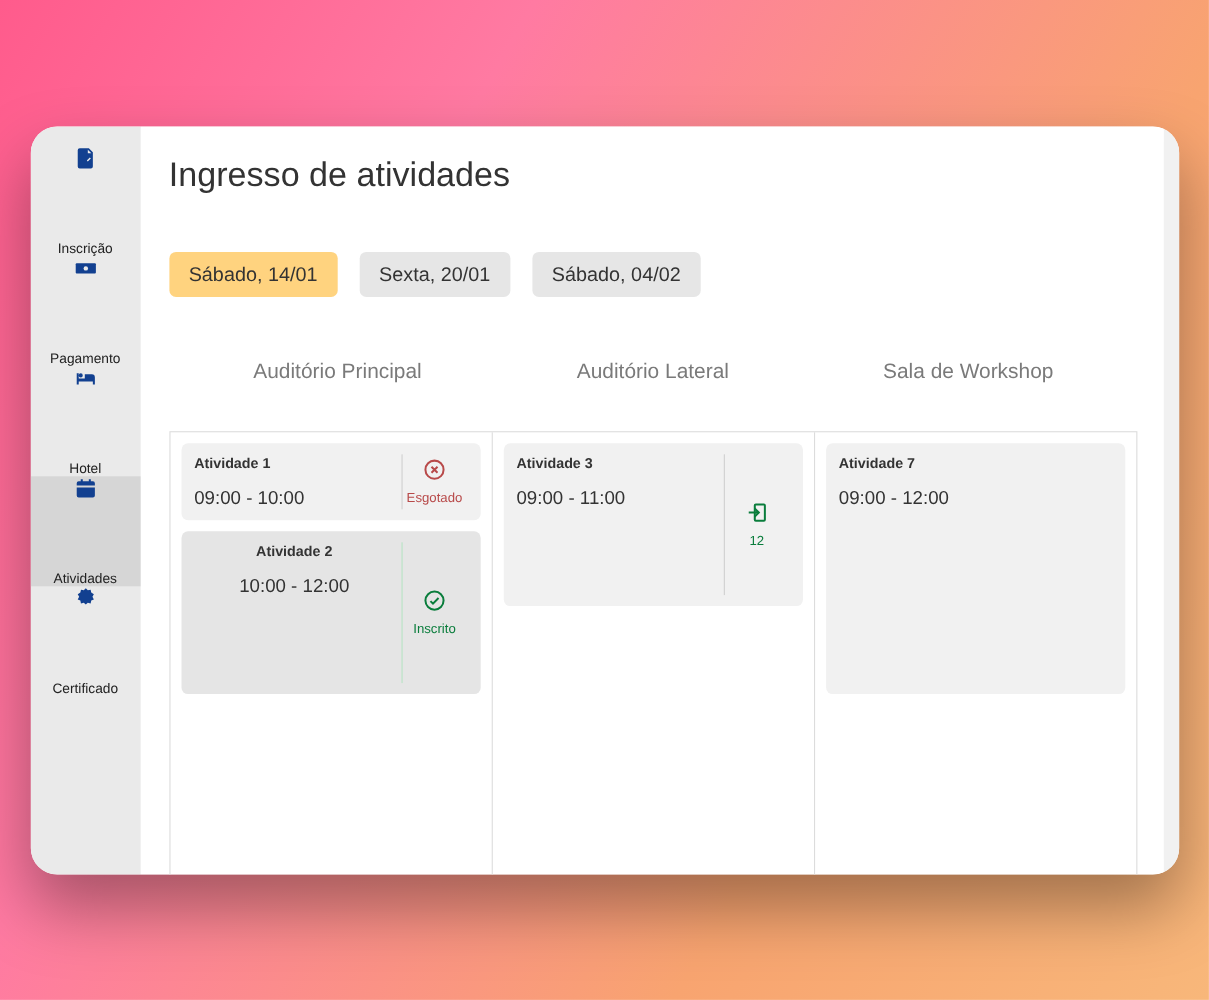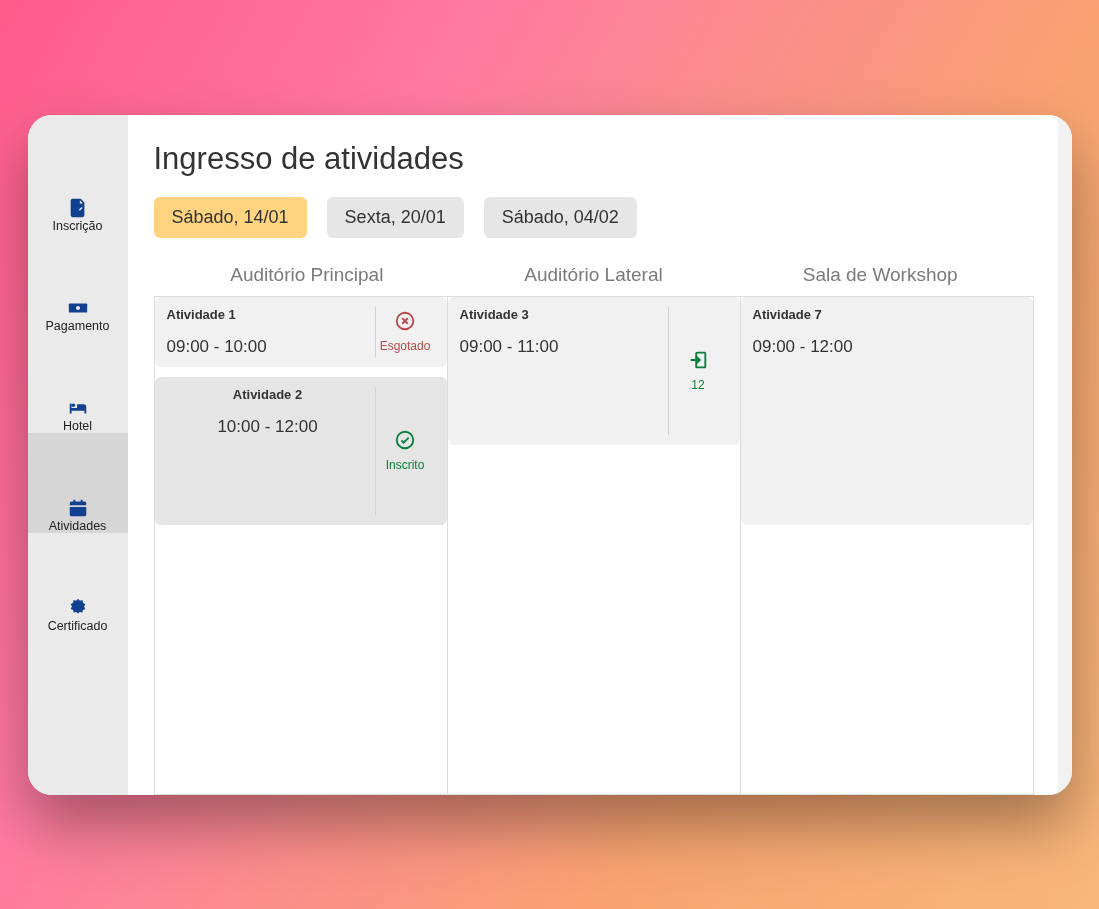--- a/index.html
+++ b/index.html
@@ -38,36 +38,37 @@
     background: #eaeaea;
     display: flex;
     flex-direction: column;
     padding-top: 18px;
   }
   .sidebar-item {
     height: 100px;
     display: flex;
     flex-direction: column;
     align-items: center;
-    justify-content: flex-end;
+    justify-content: space-between;
     gap: 0;
     cursor: pointer;
     font-size: 12.5px;
     color: #222;
   }
   .sidebar-item.active { background: #d6d6d6; }
   .sidebar-item .icon { color: #124090; }
   .sidebar-item .icon svg { width: 26px; height: 22px; display:block; }
   .main {
     flex: 1;
     background: #fff;
     padding: 26px 24px 0 26px;
     display: flex;
     flex-direction: column;
     margin-right:14px; 
+    gap:32px;
   }
   .page-title {
     font-size: 31px;
     font-weight: 500;
     color: #333;
     margin-bottom: 20px;
   }
   .date-tabs {
     display: flex;
     gap: 20px;
@@ -96,20 +97,21 @@
   }
   .rooms-body {
     display: flex;
     border: 1px solid #dcdcdc;
     flex: 1;
     min-height: 430px;
   }
   .room-col {
     flex: 1;
     border-right: 1px solid #dcdcdc;
+    padding: 10px;
     display: flex;
     flex-direction: column;
     gap: 10px;
   }
   .room-col:last-child { border-right: none; }
   .activity-card {
     border-radius: 6px;
     padding: 10px 12px;
     display: flex;
     position: relative;

